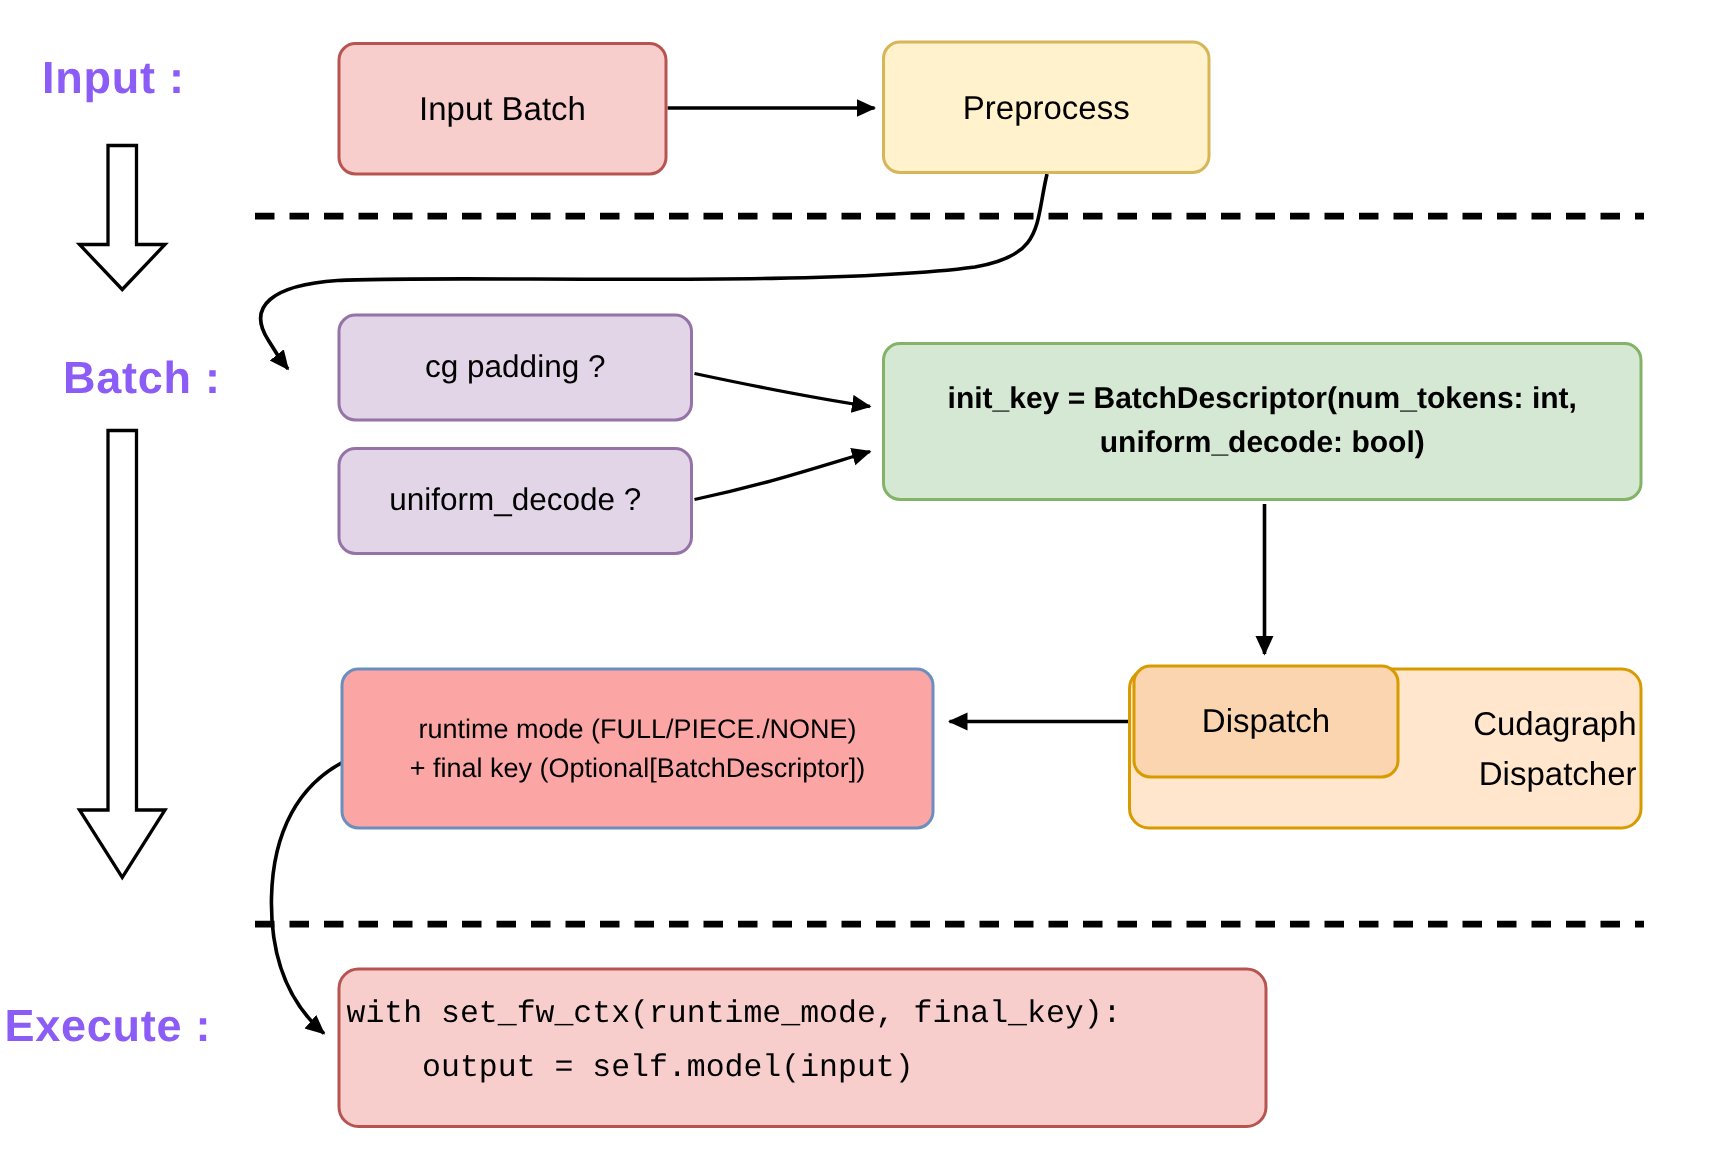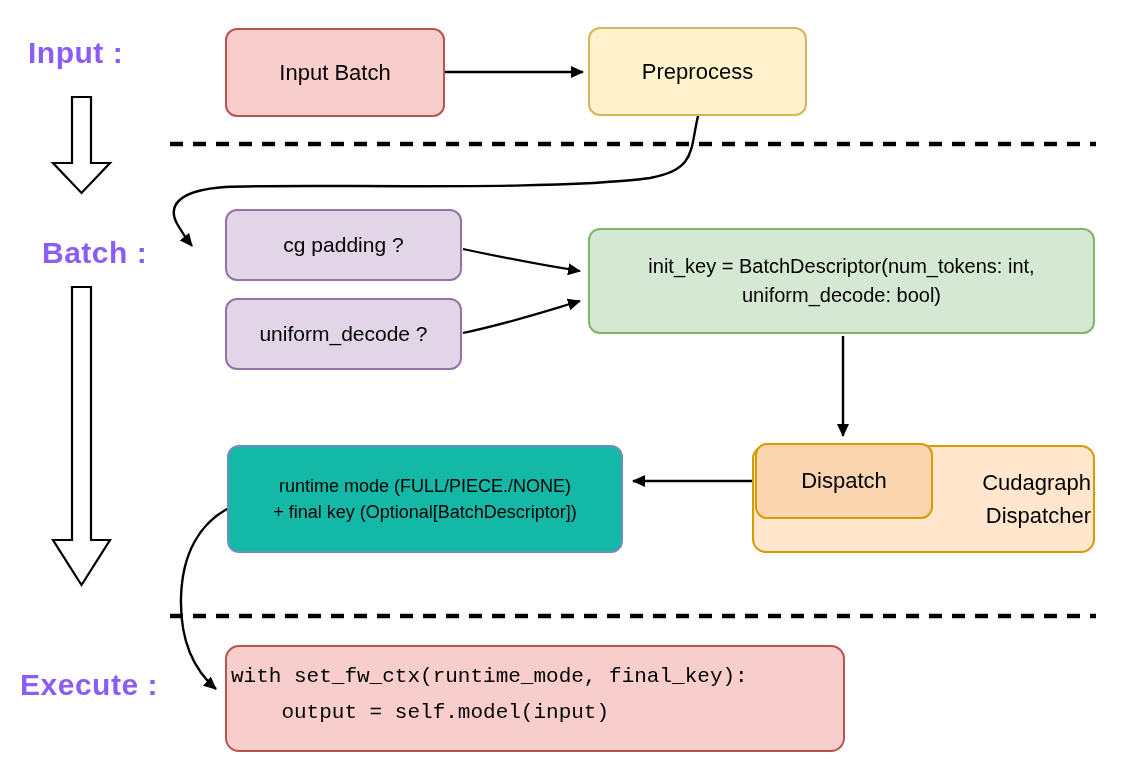--- a/index.html
+++ b/index.html
@@ -10,22 +10,22 @@
   .stage{position:absolute;left:0;top:0;width:1142px;height:770px;}
   svg.wires{position:absolute;left:0;top:0;width:1142px;height:770px;}
   .node{
     position:absolute;border-radius:12px;border:2px solid #000;
     display:flex;align-items:center;justify-content:center;
     text-align:center;box-sizing:border-box;line-height:1.45;
   }
   .node-red{background:#f8cecc;border-color:#b85450;}
   .node-yellow{background:#fff2cc;border-color:#d6b656;}
   .node-purple{background:#e1d5e7;border-color:#9673a6;}
-  .node-green{background:#d5e8d4;border-color:#82b366;}
-  .node-blue{background:#14b8a6;border-color:#6c8ebf;}
+  .node-green{background:#d5e8d4;border-color:#82b366;font-weight:bold;}
+  .node-blue{background:#fca5a5;border-color:#6c8ebf;}
   .node-orange-outer{background:#ffe6cc;border-color:#d79b00;}
   .node-orange-inner{background:#fbd5b0;border-color:#d79b00;}
   .stage-label{
     position:absolute;font-weight:bold;font-size:30px;color:#8b5cf6;
     white-space:nowrap;letter-spacing:0.5px;
   }
   .t22{font-size:22px;}
   .t21{font-size:21px;}
   .t20{font-size:20px;}
   .t19{font-size:22px;}
@@ -67,21 +67,21 @@
     <path d="M 463 333 C 510 323 540 313 580 301" stroke="#000" stroke-width="2.2" fill="none" marker-end="url(#arrow)"></path>
     <path d="M 843 336 L 843 436" stroke="#000" stroke-width="2.4" fill="none" marker-end="url(#arrow)"></path>
     <path d="M 752 481 L 633 481" stroke="#000" stroke-width="2.4" fill="none" marker-end="url(#arrow)"></path>
 
     <path d="M 698 116 C 690 150 696 170 650 178 C 545 192 300 183 225 187 C 182 190 164 204 179 227 C 183 234 188 241 192 246" stroke="#000" stroke-width="2.4" fill="none" marker-end="url(#arrow)"></path>
     <path d="M 233 506 C 198 522 182 556 181 598 C 180 642 194 670 216 689" stroke="#000" stroke-width="2.4" fill="none" marker-end="url(#arrow)"></path>
   </svg>
 
   <div class="stage-label" style="left:28px;top:36px;">Input :</div>
   <div class="stage-label" style="left:42px;top:236px;">Batch :</div>
-  <div class="stage-label" style="left:20px;top:668px;">Execute :</div>
+  <div class="stage-label" style="left:3px;top:668px;">Execute :</div>
 
   <div class="node node-red t22" style="left:225px;top:28px;width:220px;height:89px;">
     <span>Input Batch</span>
   </div>
   <div class="node node-yellow t22" style="left:588px;top:27px;width:219px;height:89px;">
     <span>Preprocess</span>
   </div>
 
   <div class="node node-purple t21" style="left:225px;top:209px;width:237px;height:72px;">
     <span>cg padding ?</span>

